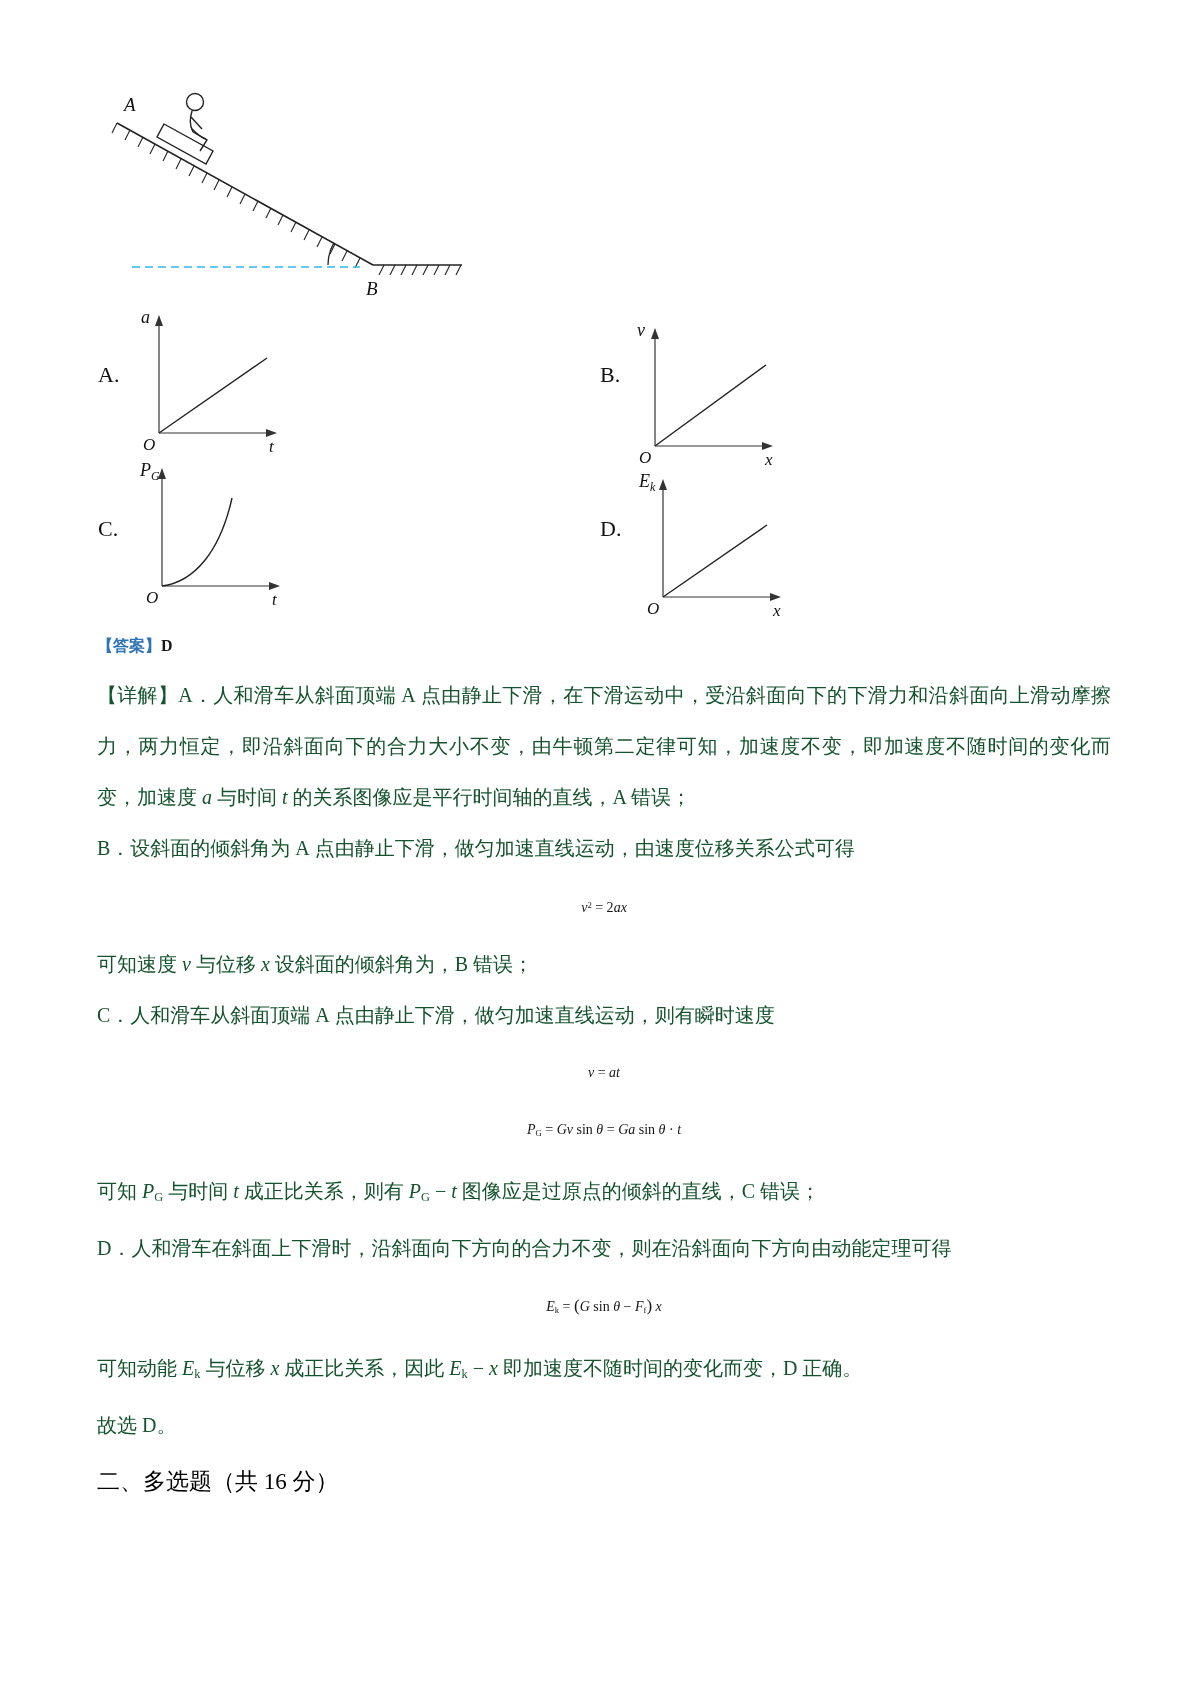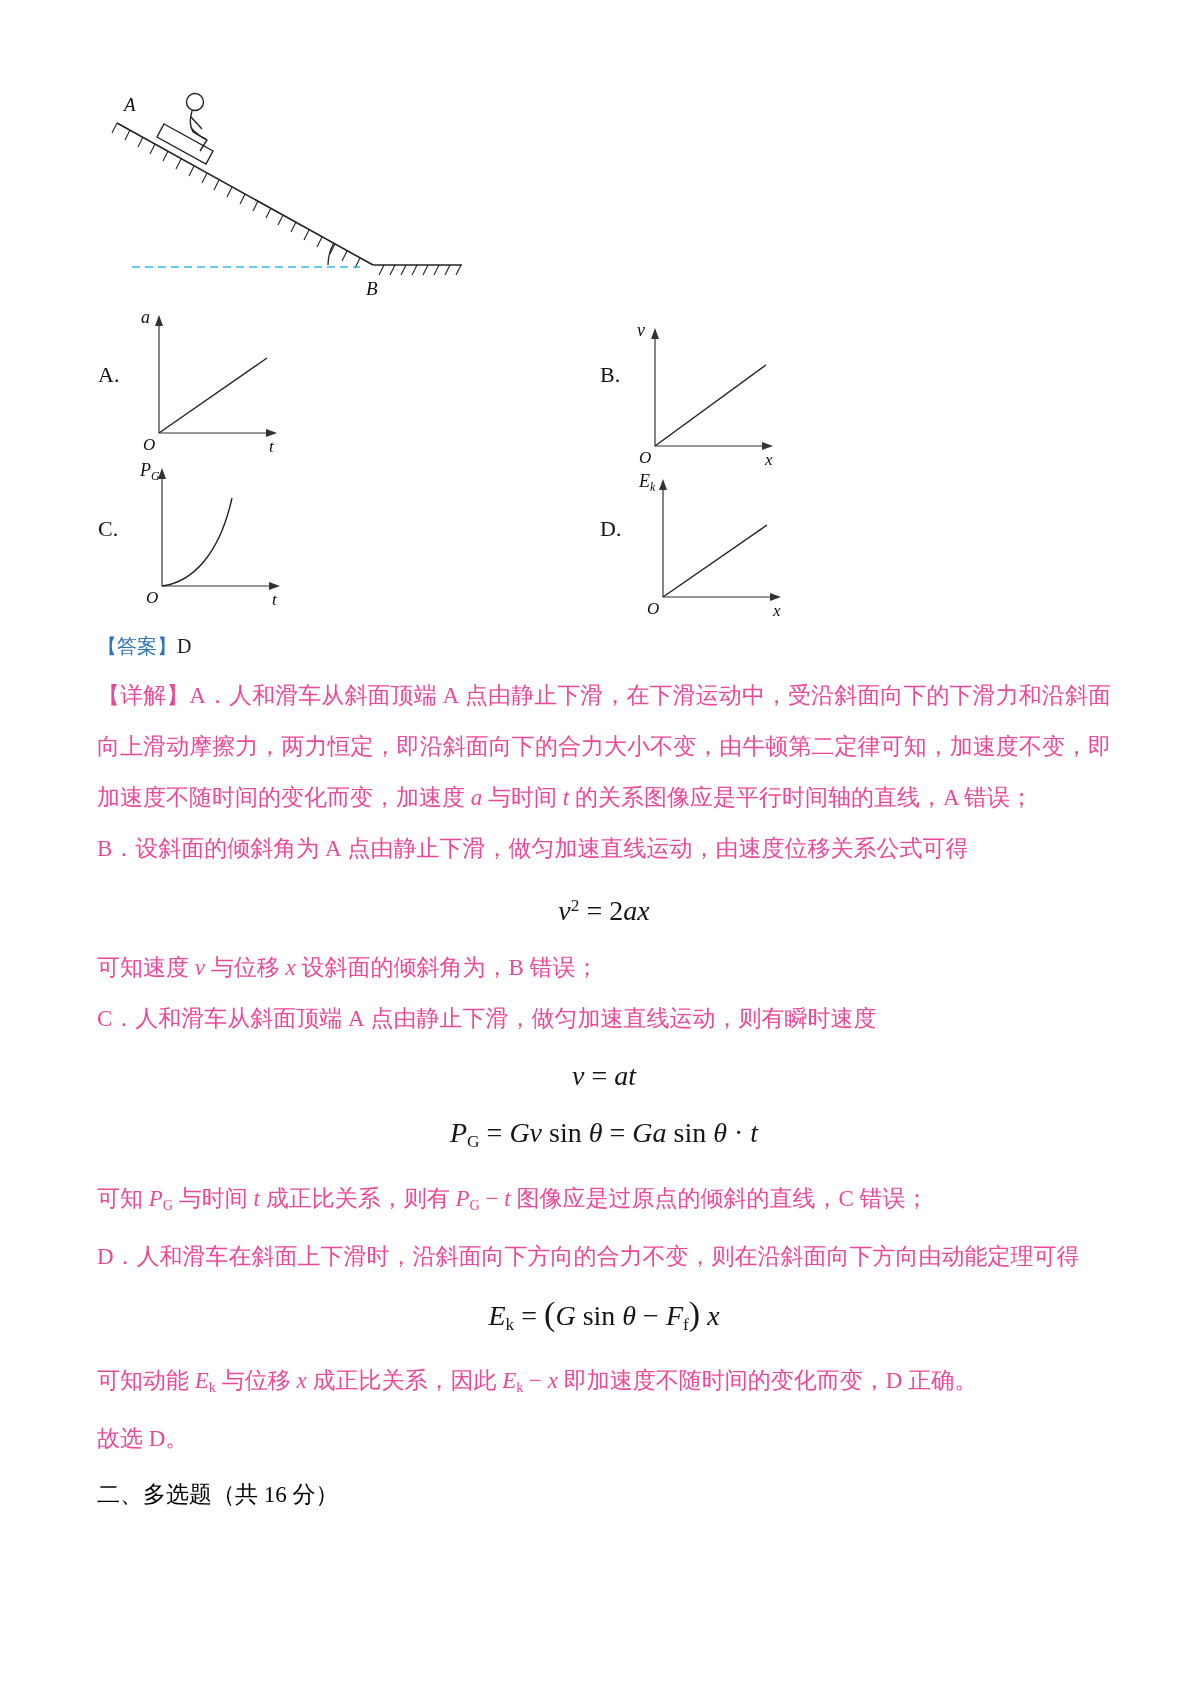--- a/index.html
+++ b/index.html
@@ -4,24 +4,24 @@
 <style>
   html,body{margin:0;padding:0;background:#ffffff;}
   .page{position:relative;width:1200px;height:1698px;background:#ffffff;overflow:hidden;
         font-family:"Liberation Serif","DejaVu Serif",serif;color:#1a1a1a;}
   .abs{position:absolute;}
   
   .opt-key{position:absolute;font-size:22px;font-family:"Liberation Serif",serif;color:#111;}
   .graph svg text{font-family:"Liberation Serif","DejaVu Serif",serif;}
   
   #text-block{position:absolute;left:97px;top:622px;width:1014px;}
-  .tag-line{font-size:20px;height:48px;line-height:48px;}
+  .tag-line{font-size:16px;height:48px;line-height:48px;font-weight:bold;}
   .blue{color:#2E74B5;}
-  .para{font-size:23px;line-height:51px;text-align:justify;margin:0;color:#ec4899;}
-  .formula{font-size:28px;line-height:51px;text-align:center;margin:6px 0;color:#161616;}
+  .para{font-size:20px;line-height:51px;text-align:justify;margin:0;color:#14532d;}
+  .formula{font-size:14px;line-height:51px;text-align:center;margin:6px 0;color:#161616;}
   .rn{}
   .rl{font-family:"Liberation Serif",serif;}
   .ri{font-style:italic;font-family:"Liberation Serif",serif;}
   .rsub{font-size:0.62em;vertical-align:-0.28em;}
   .rsup{font-size:0.62em;vertical-align:0.5em;}
   .rbig{font-size:1.22em;}
   .section-heading{font-size:23px;font-weight:normal;line-height:46px;margin-top:8px;color:#000;}
 </style>
 </head>
 <body>

